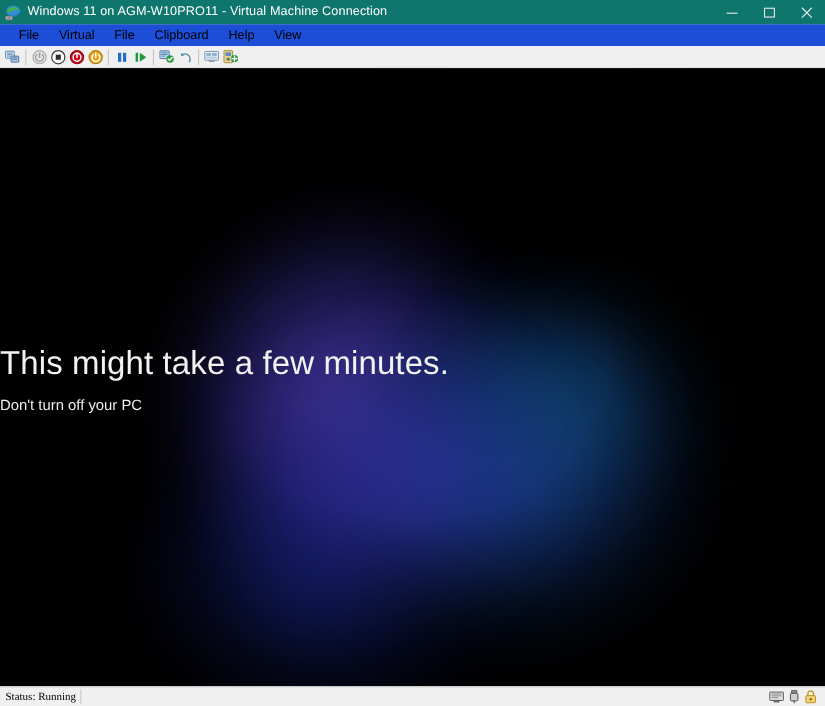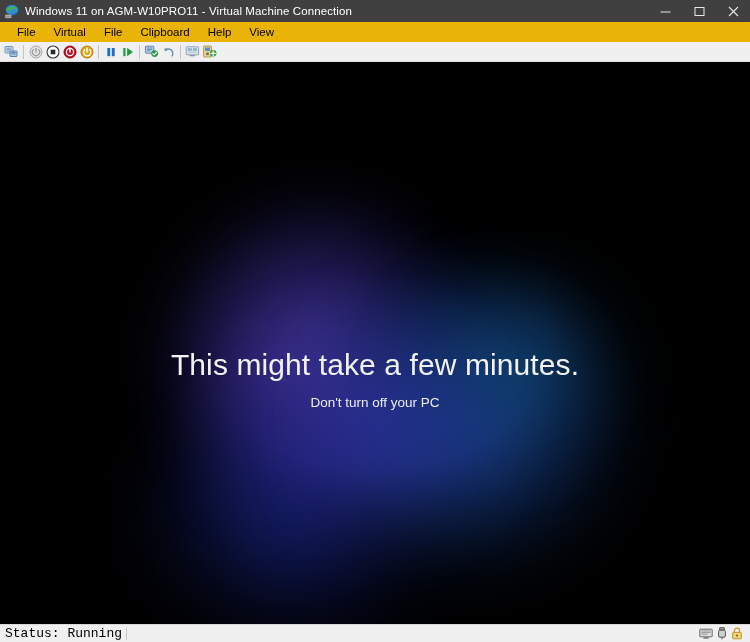--- a/index.html
+++ b/index.html
@@ -17,21 +17,21 @@
     height: 642px;
     display: flex;
     flex-direction: column;
     background: #f0f0f0;
     position: relative;
   }
 
   
   .titlebar {
     height: 22px;
-    background: #404040;
+    background: #0f766e;
     display: flex;
     align-items: center;
     flex: 0 0 22px;
     position: relative;
   }
   .titlebar-icon {
     width: 16px;
     height: 16px;
     margin-left: 4px;
     margin-right: 5px;
@@ -58,21 +58,21 @@
     display: flex;
     align-items: center;
     justify-content: center;
     color: #ffffff;
   }
   .win-btn svg { display: block; }
 
   
   .menubar {
     height: 20px;
-    background: #eab308;
+    background: #1d4ed8;
     display: flex;
     align-items: center;
     flex: 0 0 20px;
     padding-left: 8px;
   }
   .menu-item {
     font-size: 11.5px;
     color: #000000;
     padding: 2px 9px;
     white-space: nowrap;
@@ -173,22 +173,21 @@
         rgba(0,0,0,0) 40%,
         rgba(0,0,0,0.45) 72%,
         rgba(0,0,0,0.92) 100%);
     pointer-events: none;
   }
 
   .vm-text {
     position: absolute;
     left: 0;
     right: 0;
-    top: 286px;
-    text-align: center;
+    top: 252px;
     pointer-events: none;
   }
   .vm-headline {
     color: #f2f2f2;
     font-size: 30px;
     font-weight: 400;
     font-family: "Liberation Sans", sans-serif;
     letter-spacing: 0.1px;
     line-height: 1.1;
   }
@@ -204,25 +203,25 @@
   .statusbar {
     height: 18px;
     background: #f0f0f0;
     border-top: 1px solid #d8d8d8;
     display: flex;
     align-items: center;
     flex: 0 0 18px;
     position: relative;
   }
   .status-cell {
-    font-size: 13px;
+    font-size: 10px;
     color: #000000;
     padding-left: 5px;
     white-space: nowrap;
-    font-family: Liberation Mono, monospace;
+    font-family: Liberation Serif, serif;
   }
   .status-div {
     width: 1px;
     height: 13px;
     background: #c8c8c8;
     margin: 0 4px;
     flex: 0 0 1px;
   }
   .status-spacer { flex: 1 1 auto; }
   .status-icons {

